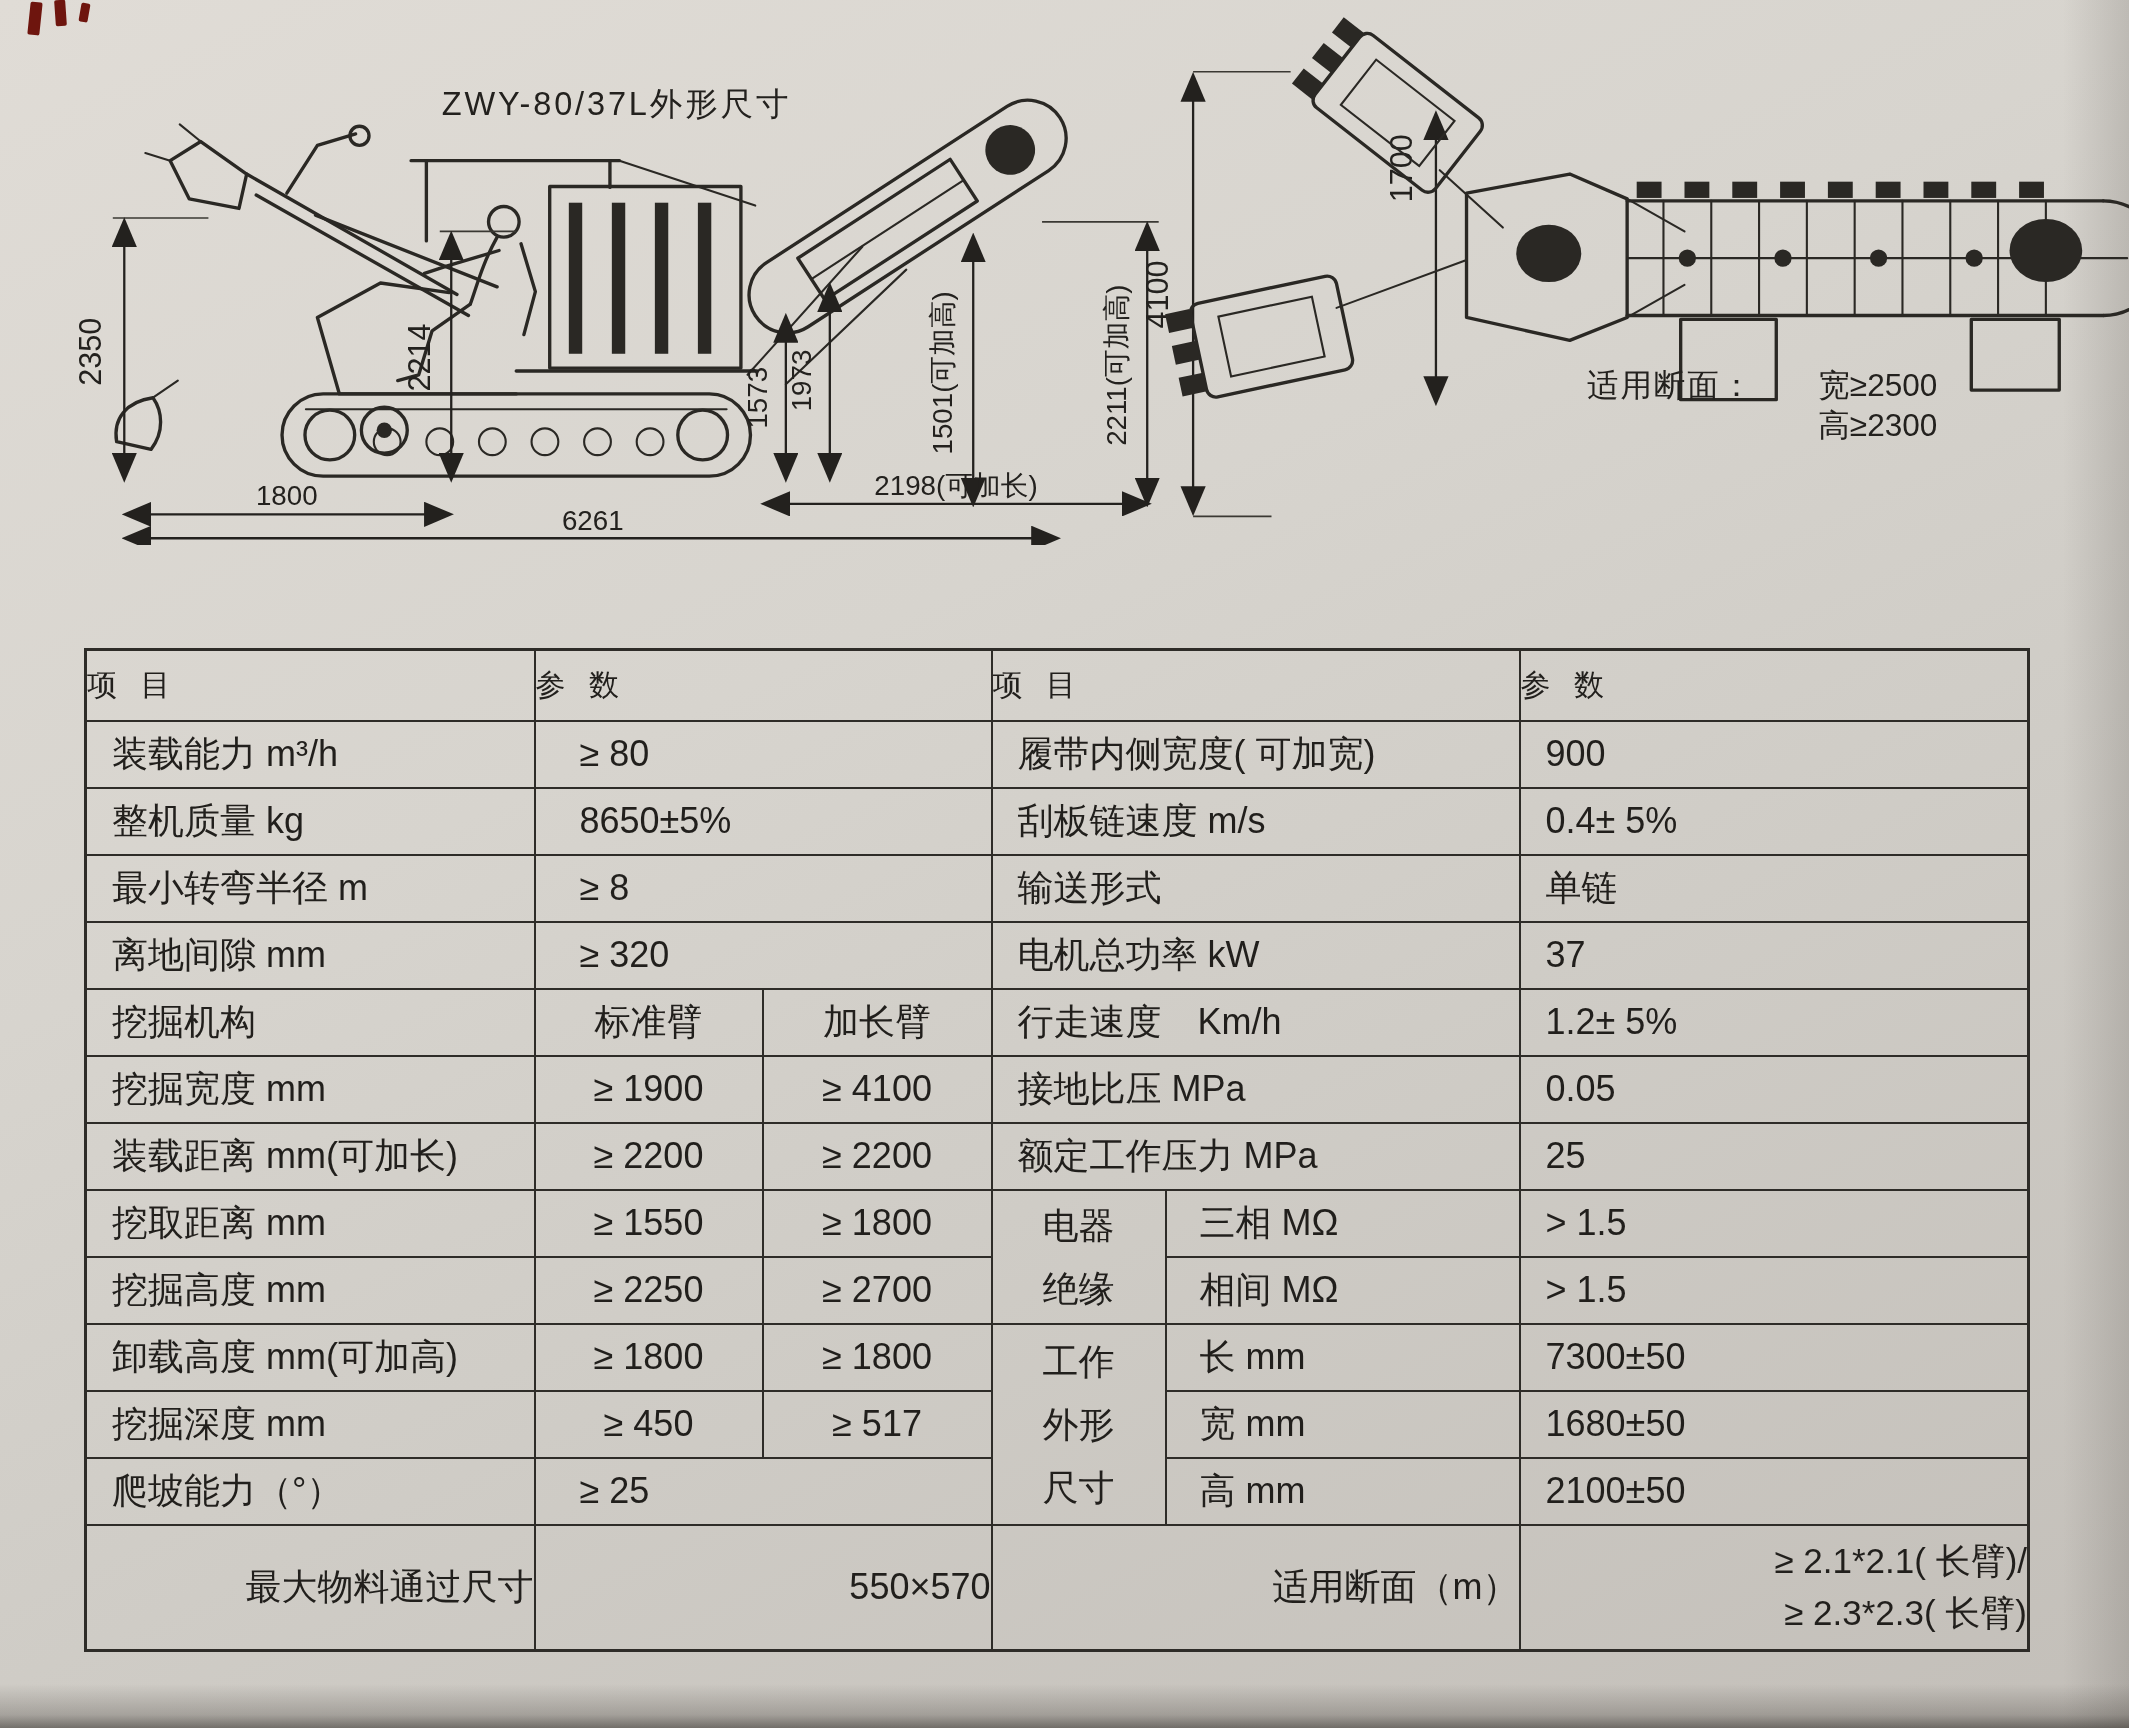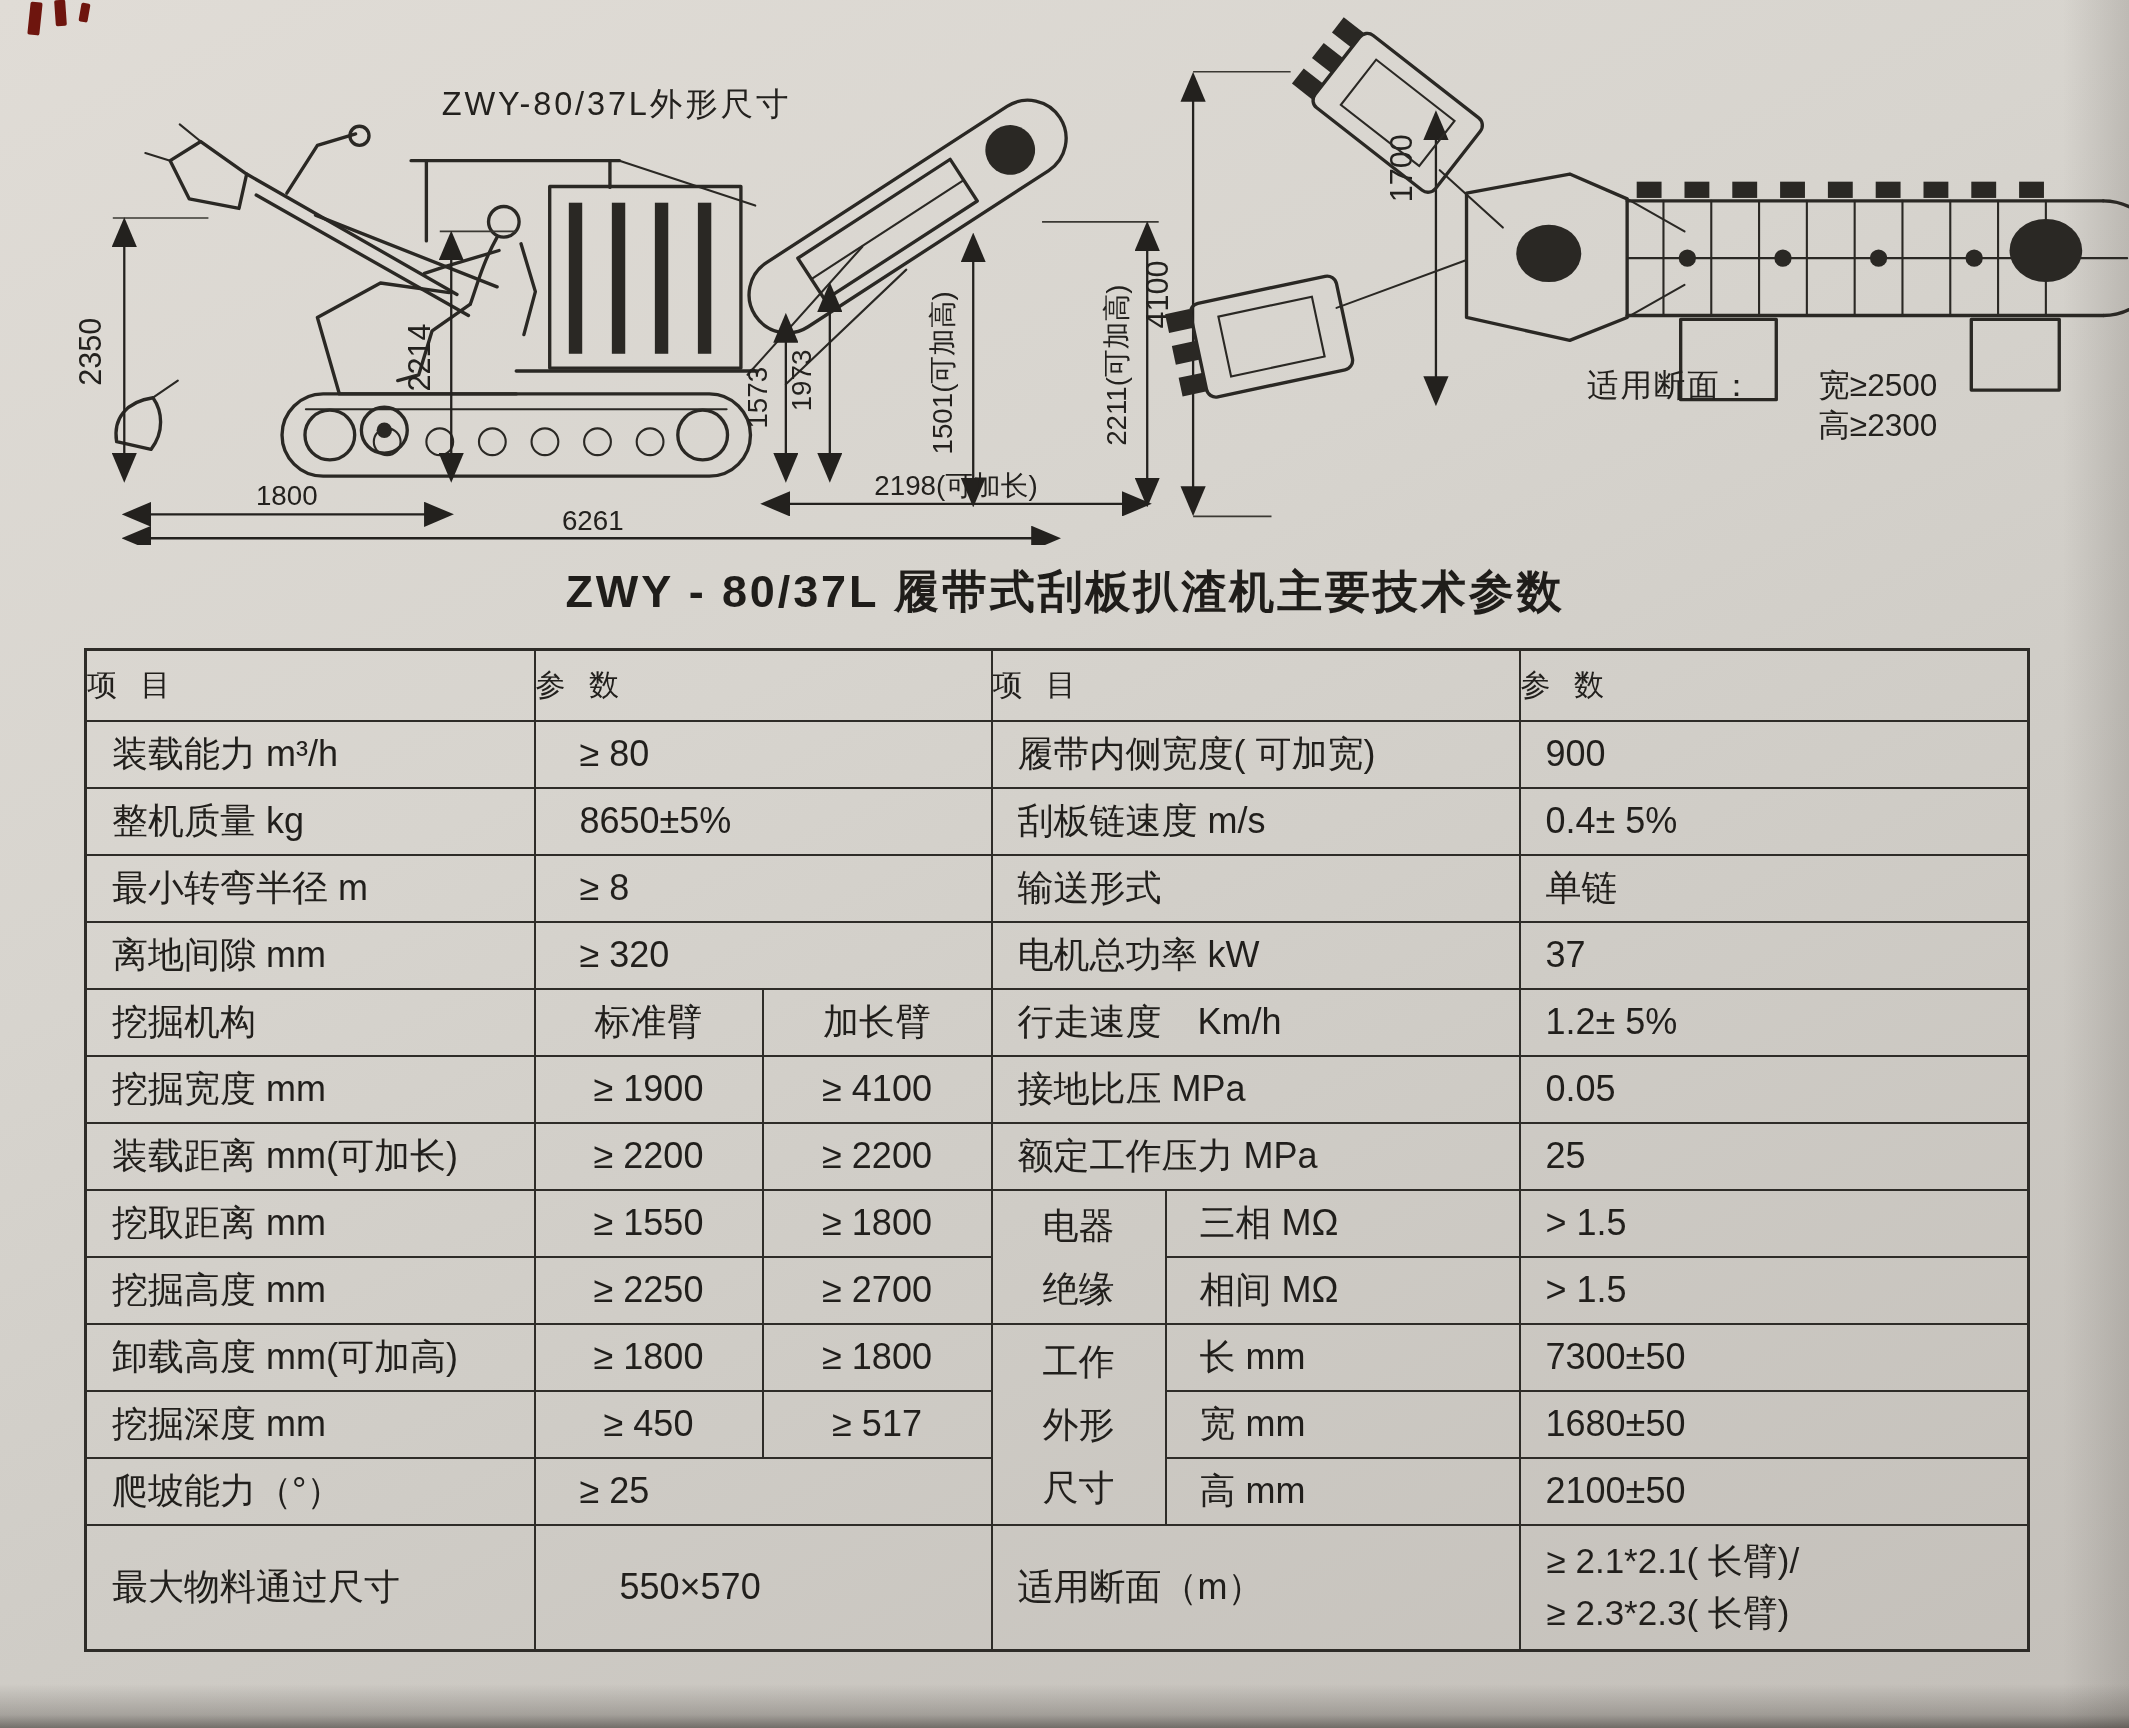--- a/index.html
+++ b/index.html
@@ -50,21 +50,21 @@
   }
   .spec-table td{
     border:2.4px solid #2e2c28;
     padding:0 0 0 25px;
     vertical-align:middle;
     overflow:hidden;white-space:nowrap;
   }
   .spec-table{border:3.8px solid #2e2c28;}
   tr.r{height:67px;}
   tr.r-head{height:71px;}
-  tr.r-tall{height:126px;}
+  tr.r-tall{height:126px;text-align:right;}
   td.head{text-align:left;font-size:30px;letter-spacing:7.6px;padding-left:0;}
   td.val{padding-left:44px;}
   td.ctr{text-align:center;padding-left:0;}
   td.rval{}
   td.sub{padding-left:33px;}
   td.group{text-align:center;padding-left:0;line-height:1.75;}
   td.group span{display:block;}
   td.bigval{padding-left:84px;}
   td.twoline{padding-left:26px;line-height:1.5;font-size:35px;}
   td.twoline span{display:block;}
@@ -263,21 +263,20 @@
       </g>
 
       <g>
         <text x="1660" y="414" font-size="33" letter-spacing="2">适用断面：</text>
         <text x="1902" y="414" font-size="33">宽≥2500</text>
         <text x="1902" y="456" font-size="33">高≥2300</text>
       </g>
     </g>
   </svg>
 
-  <div class="title">ZWY - 80/37L 履带式刮板扒渣机主要技术参数</div>
 
   <table class="spec-table">
     <colgroup>
       <col style="width:449px">
         <col style="width:228px">
         <col style="width:229px">
       <col style="width:174px">
         <col style="width:354px">
         <col style="width:509px">
     </colgroup>

